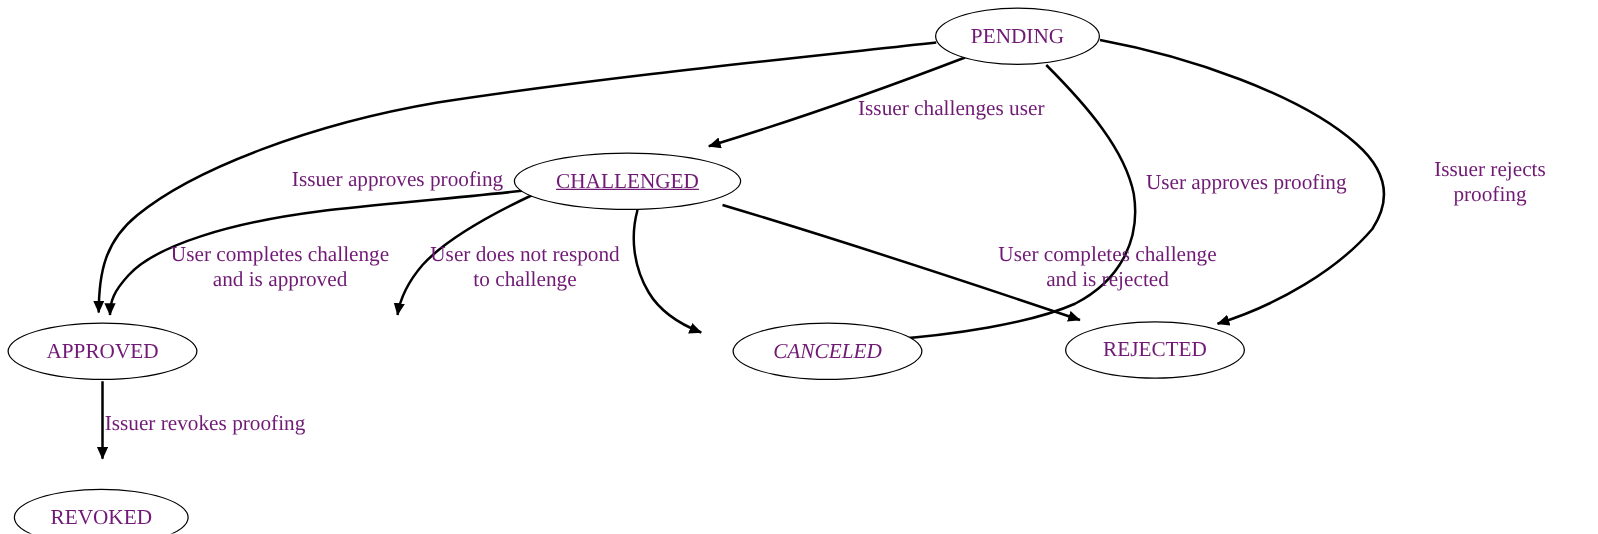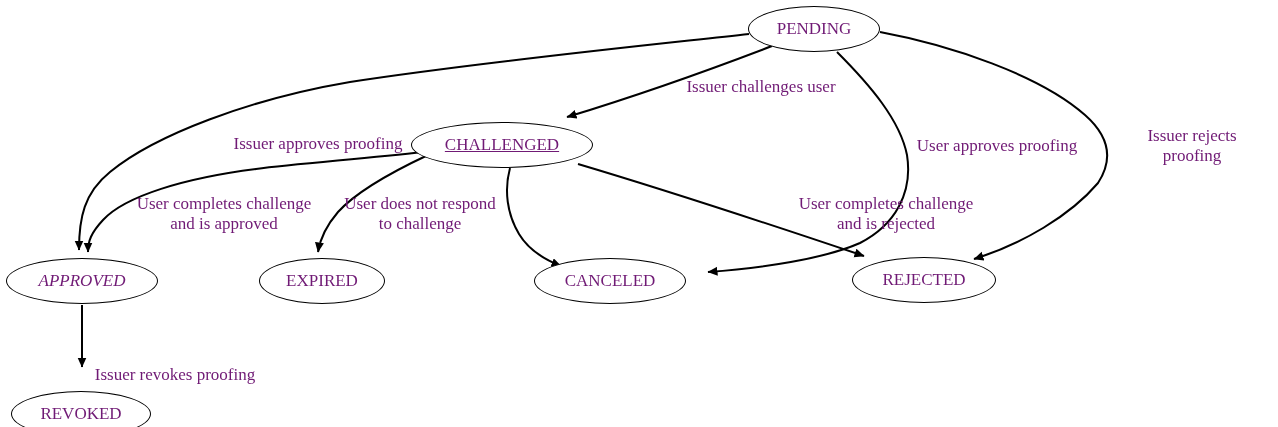--- a/index.html
+++ b/index.html
@@ -83,29 +83,26 @@
   </svg>
 
   <div class="node" style="left:748px; top:6px; width:132px; height:46px;">
     <span>PENDING</span>
   </div>
 
   <div class="node" style="left:411px; top:122px; width:182px; height:46px;text-decoration:underline;">
     <span>CHALLENGED</span>
   </div>
 
-  <div class="node" style="left:6px; top:258px; width:152px; height:46px;font-style:italic;">
+  <div class="node" style="left:6px; top:258px; width:152px; height:46px;">
     <span>APPROVED</span>
   </div>
 
-  <div class="node" style="left:259px; top:258px; width:126px; height:46px;">
-    <span>EXPIRED</span>
-  </div>
 
-  <div class="node" style="left:534px; top:258px; width:152px; height:46px;">
+  <div class="node" style="left:586px; top:258px; width:152px; height:46px;font-style:italic;">
     <span>CANCELED</span>
   </div>
 
   <div class="node" style="left:852px; top:257px; width:144px; height:46px;">
     <span>REJECTED</span>
   </div>
 
   <div class="node" style="left:11px; top:391px; width:140px; height:46px;text-align:center;">
     <span>REVOKED</span>
   </div>
@@ -121,15 +118,15 @@
   <div class="edge-label" style="left:224px; top:214px;">User completes challenge
 and is approved</div>
 
   <div class="edge-label" style="left:420px; top:214px;">User does not respond
 to challenge</div>
 
 
   <div class="edge-label" style="left:886px; top:214px;">User completes challenge
 and is rejected</div>
 
-  <div class="edge-label" style="left:175px; top:339px;margin-top:36px;">Issuer revokes proofing</div>
+  <div class="edge-label" style="left:164px; top:339px;">Issuer revokes proofing</div>
 
 </div>
 
 </body></html>

